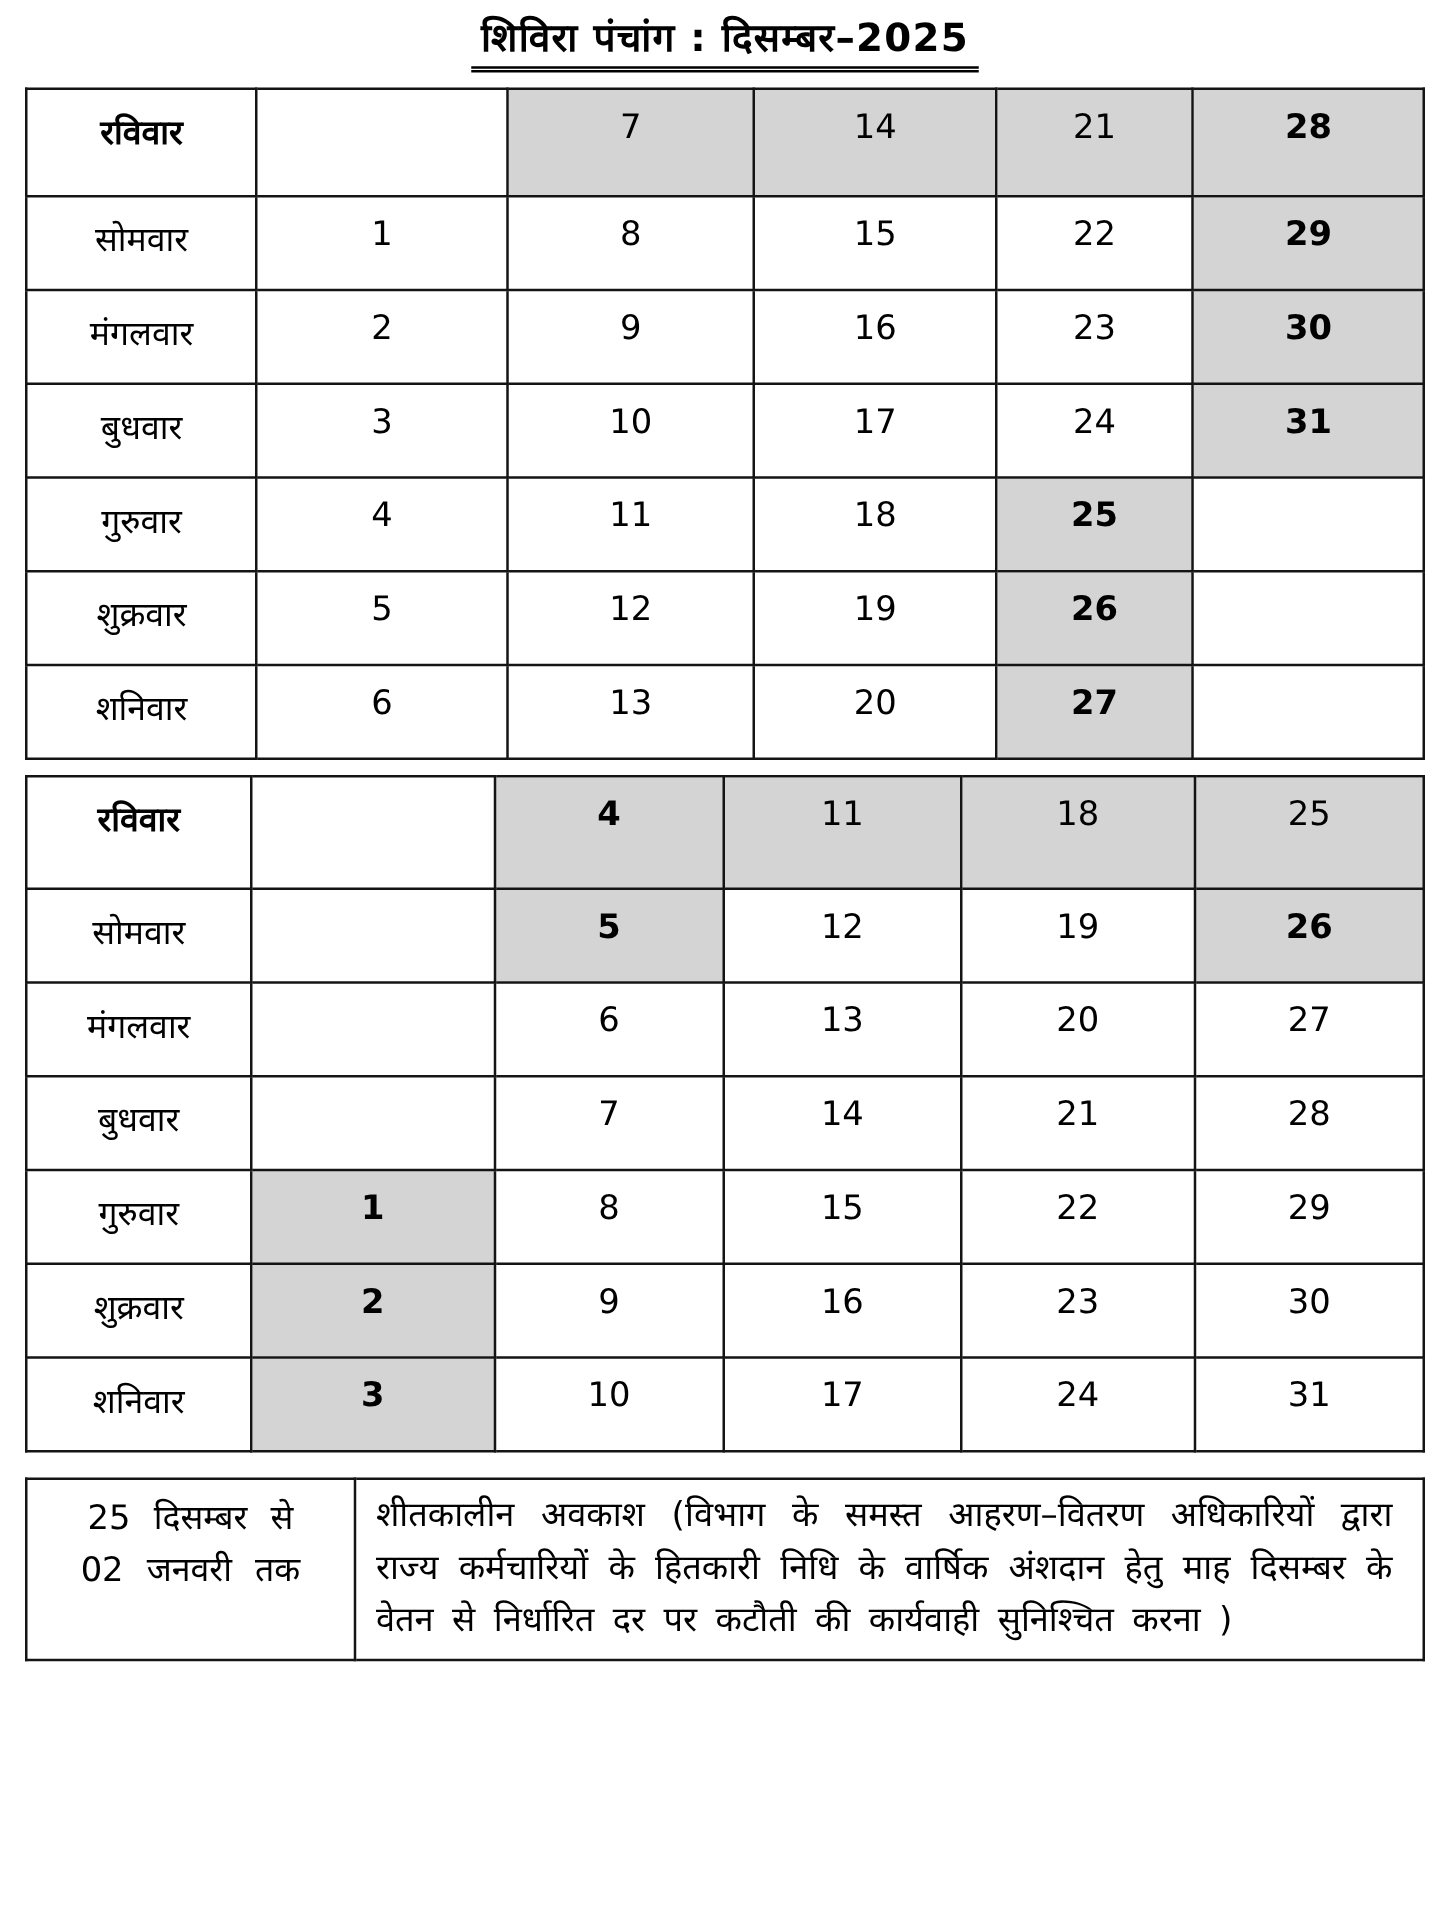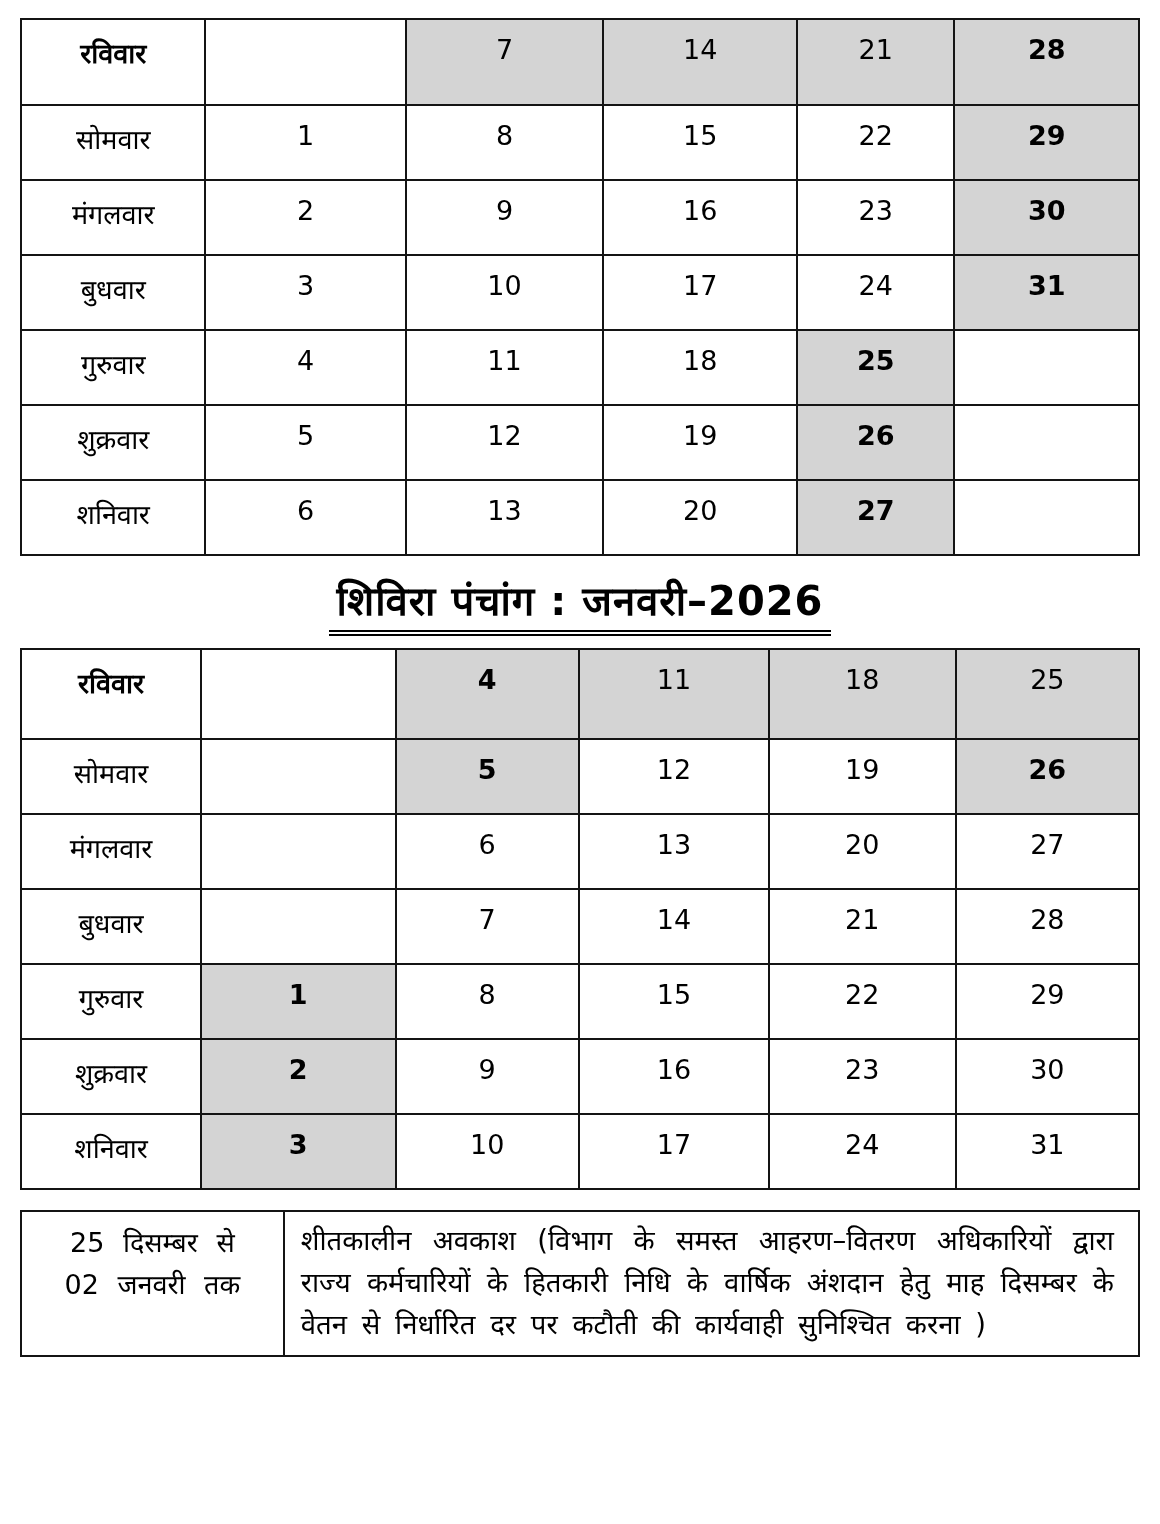--- a/index.html
+++ b/index.html
@@ -63,20 +63,23 @@
     padding: 8px 24px 10px 16px;
     text-align: justify;
     word-spacing: 6px;
   }
 </style>
 </head>
 <body>
 
 <div class="page">
 
+  <div class="cal-title title-dec">
+    <span class="underlined">शिविरा पंचांग : दिसम्बर–2025</span>
+  </div>
 
   <table class="calendar" id="cal-december">
     <colgroup>
       <col style="width:16.5%">
         <col style="width:17.9%">
         <col style="width:17.7%">
       <col style="width:17.3%">
         <col style="width:14.1%">
         <col style="width:16.5%">
     </colgroup>
@@ -133,23 +136,20 @@
           <td class="day-label">शनिवार</td>
           <td class="date-cell">6</td>
           <td class="date-cell">13</td>
           <td class="date-cell">20</td>
           <td class="date-cell hl bold">27</td>
           <td class="date-cell"></td>
         </tr>
       </tbody>
   </table>
 
-  <div class="cal-title title-jan">
-    <span class="underlined">शिविरा पंचांग : जनवरी–2026</span>
-  </div>
 
   <table class="calendar" id="cal-january">
     <colgroup>
       <col style="width:16.1%">
         <col style="width:17.4%">
         <col style="width:16.4%">
       <col style="width:17.0%">
         <col style="width:16.7%">
         <col style="width:16.4%">
     </colgroup>

